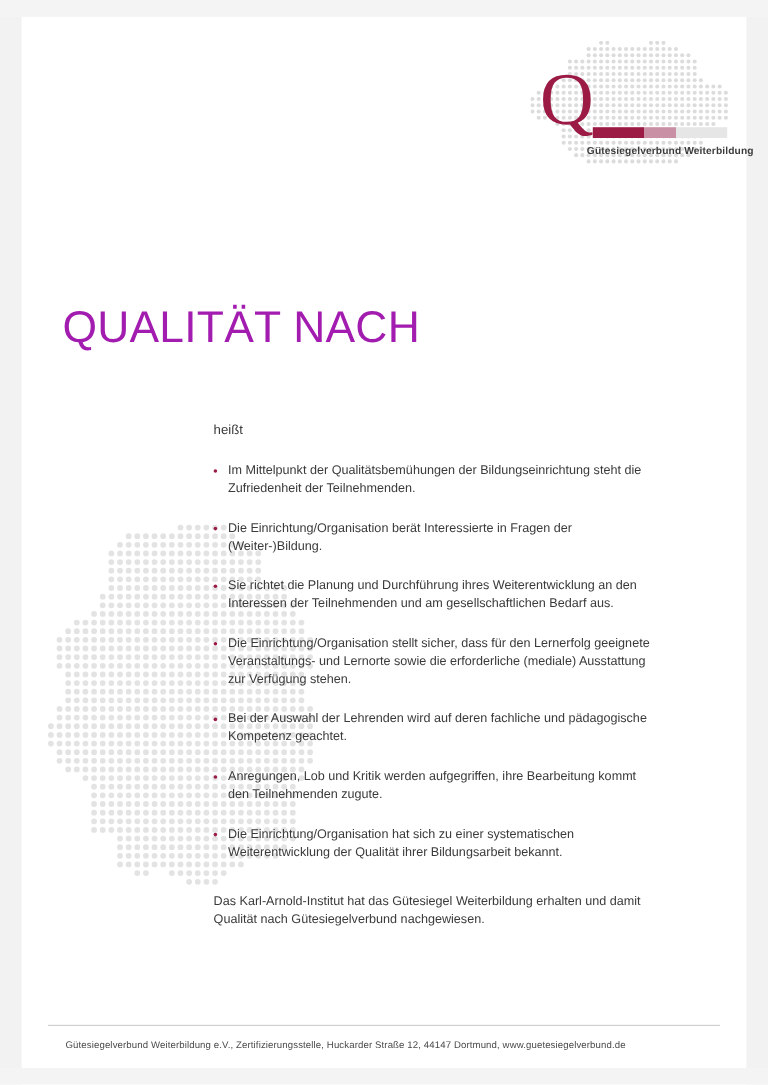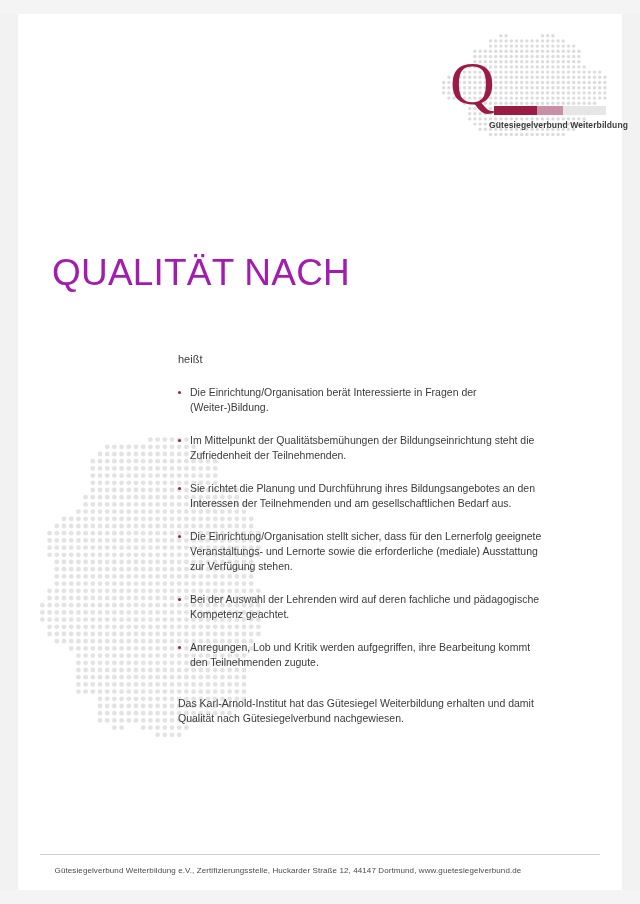--- a/index.html
+++ b/index.html
@@ -1644,26 +1644,27 @@
     <div class="logo-caption">Gütesiegelverbund Weiterbildung</div>
   </div>
 
   <h1 class="headline">
     <span class="line">QUALITÄT NACH</span>
   </h1>
 
   <div class="content">
     <p class="intro-word">heißt</p>
     <ul class="points">
+      <li>Im Mittelpunkt der Qualitätsbemühungen der Bildungseinrichtung steht die Zufriedenheit der Teilnehmenden.</li>
       <li>Die Einrichtung/Organisation berät Interessierte in Fragen der (Weiter-)Bildung.</li>
-      <li>Im Mittelpunkt der Qualitätsbemühungen der Bildungseinrichtung steht die Zufriedenheit der Teilnehmenden.</li>
-      <li>Sie richtet die Planung und Durchführung ihres Bildungsangebotes an den Interessen der Teilnehmenden und am gesellschaftlichen Bedarf aus.</li>
+      <li>Sie richtet die Planung und Durchführung ihres Weiterentwicklung an den Interessen der Teilnehmenden und am gesellschaftlichen Bedarf aus.</li>
       <li>Die Einrichtung/Organisation stellt sicher, dass für den Lernerfolg geeignete Veranstaltungs- und Lernorte sowie die erforderliche (mediale) Ausstattung zur Verfügung stehen.</li>
       <li>Bei der Auswahl der Lehrenden wird auf deren fachliche und pädagogische Kompetenz geachtet.</li>
       <li>Anregungen, Lob und Kritik werden aufgegriffen, ihre Bearbeitung kommt den Teilnehmenden zugute.</li>
+      <li>Die Einrichtung/Organisation hat sich zu einer systematischen Weiterentwicklung der Qualität ihrer Bildungsarbeit bekannt.</li>
     </ul>
     <p class="closing">Das Karl-Arnold-Institut hat das Gütesiegel Weiterbildung erhalten und damit Qualität nach Gütesiegelverbund nachgewiesen.</p>
   </div>
 
   <div class="footer-rule"></div>
   <div class="footer-text">Gütesiegelverbund Weiterbildung e.V., Zertifizierungsstelle, Huckarder Straße 12, 44147 Dortmund, www.guetesiegelverbund.de</div>
 
 </div>
 
 </body></html>

